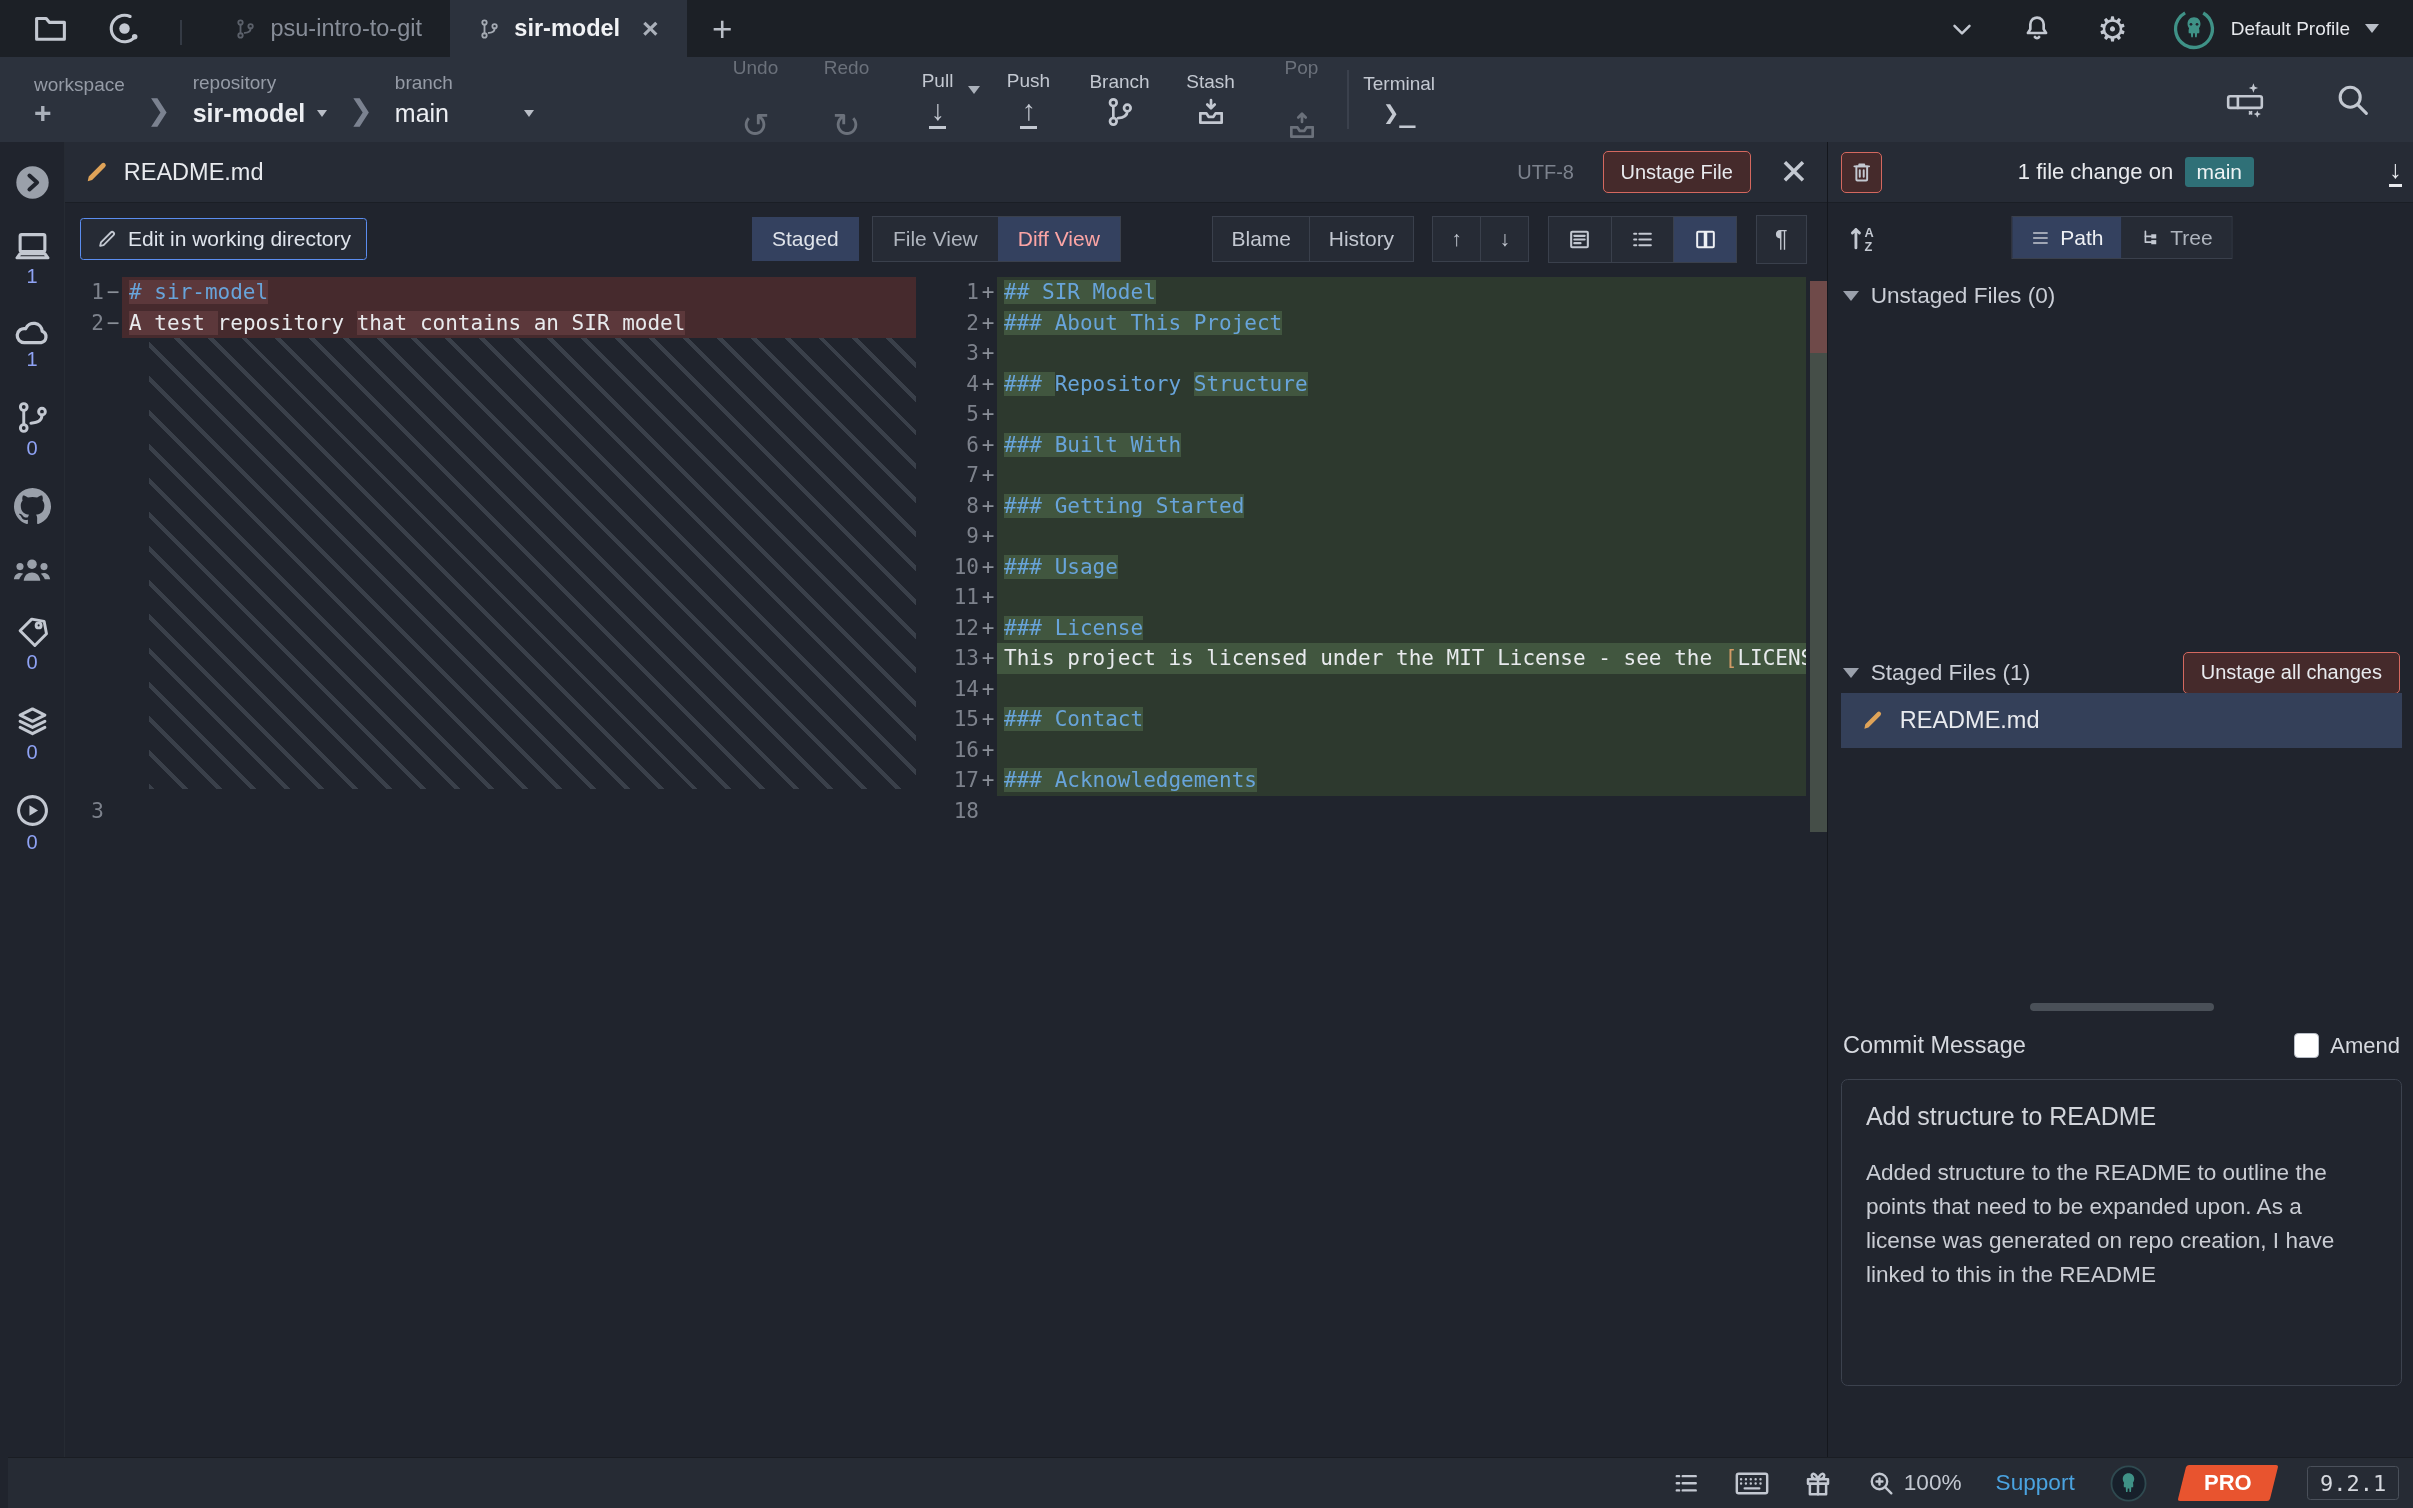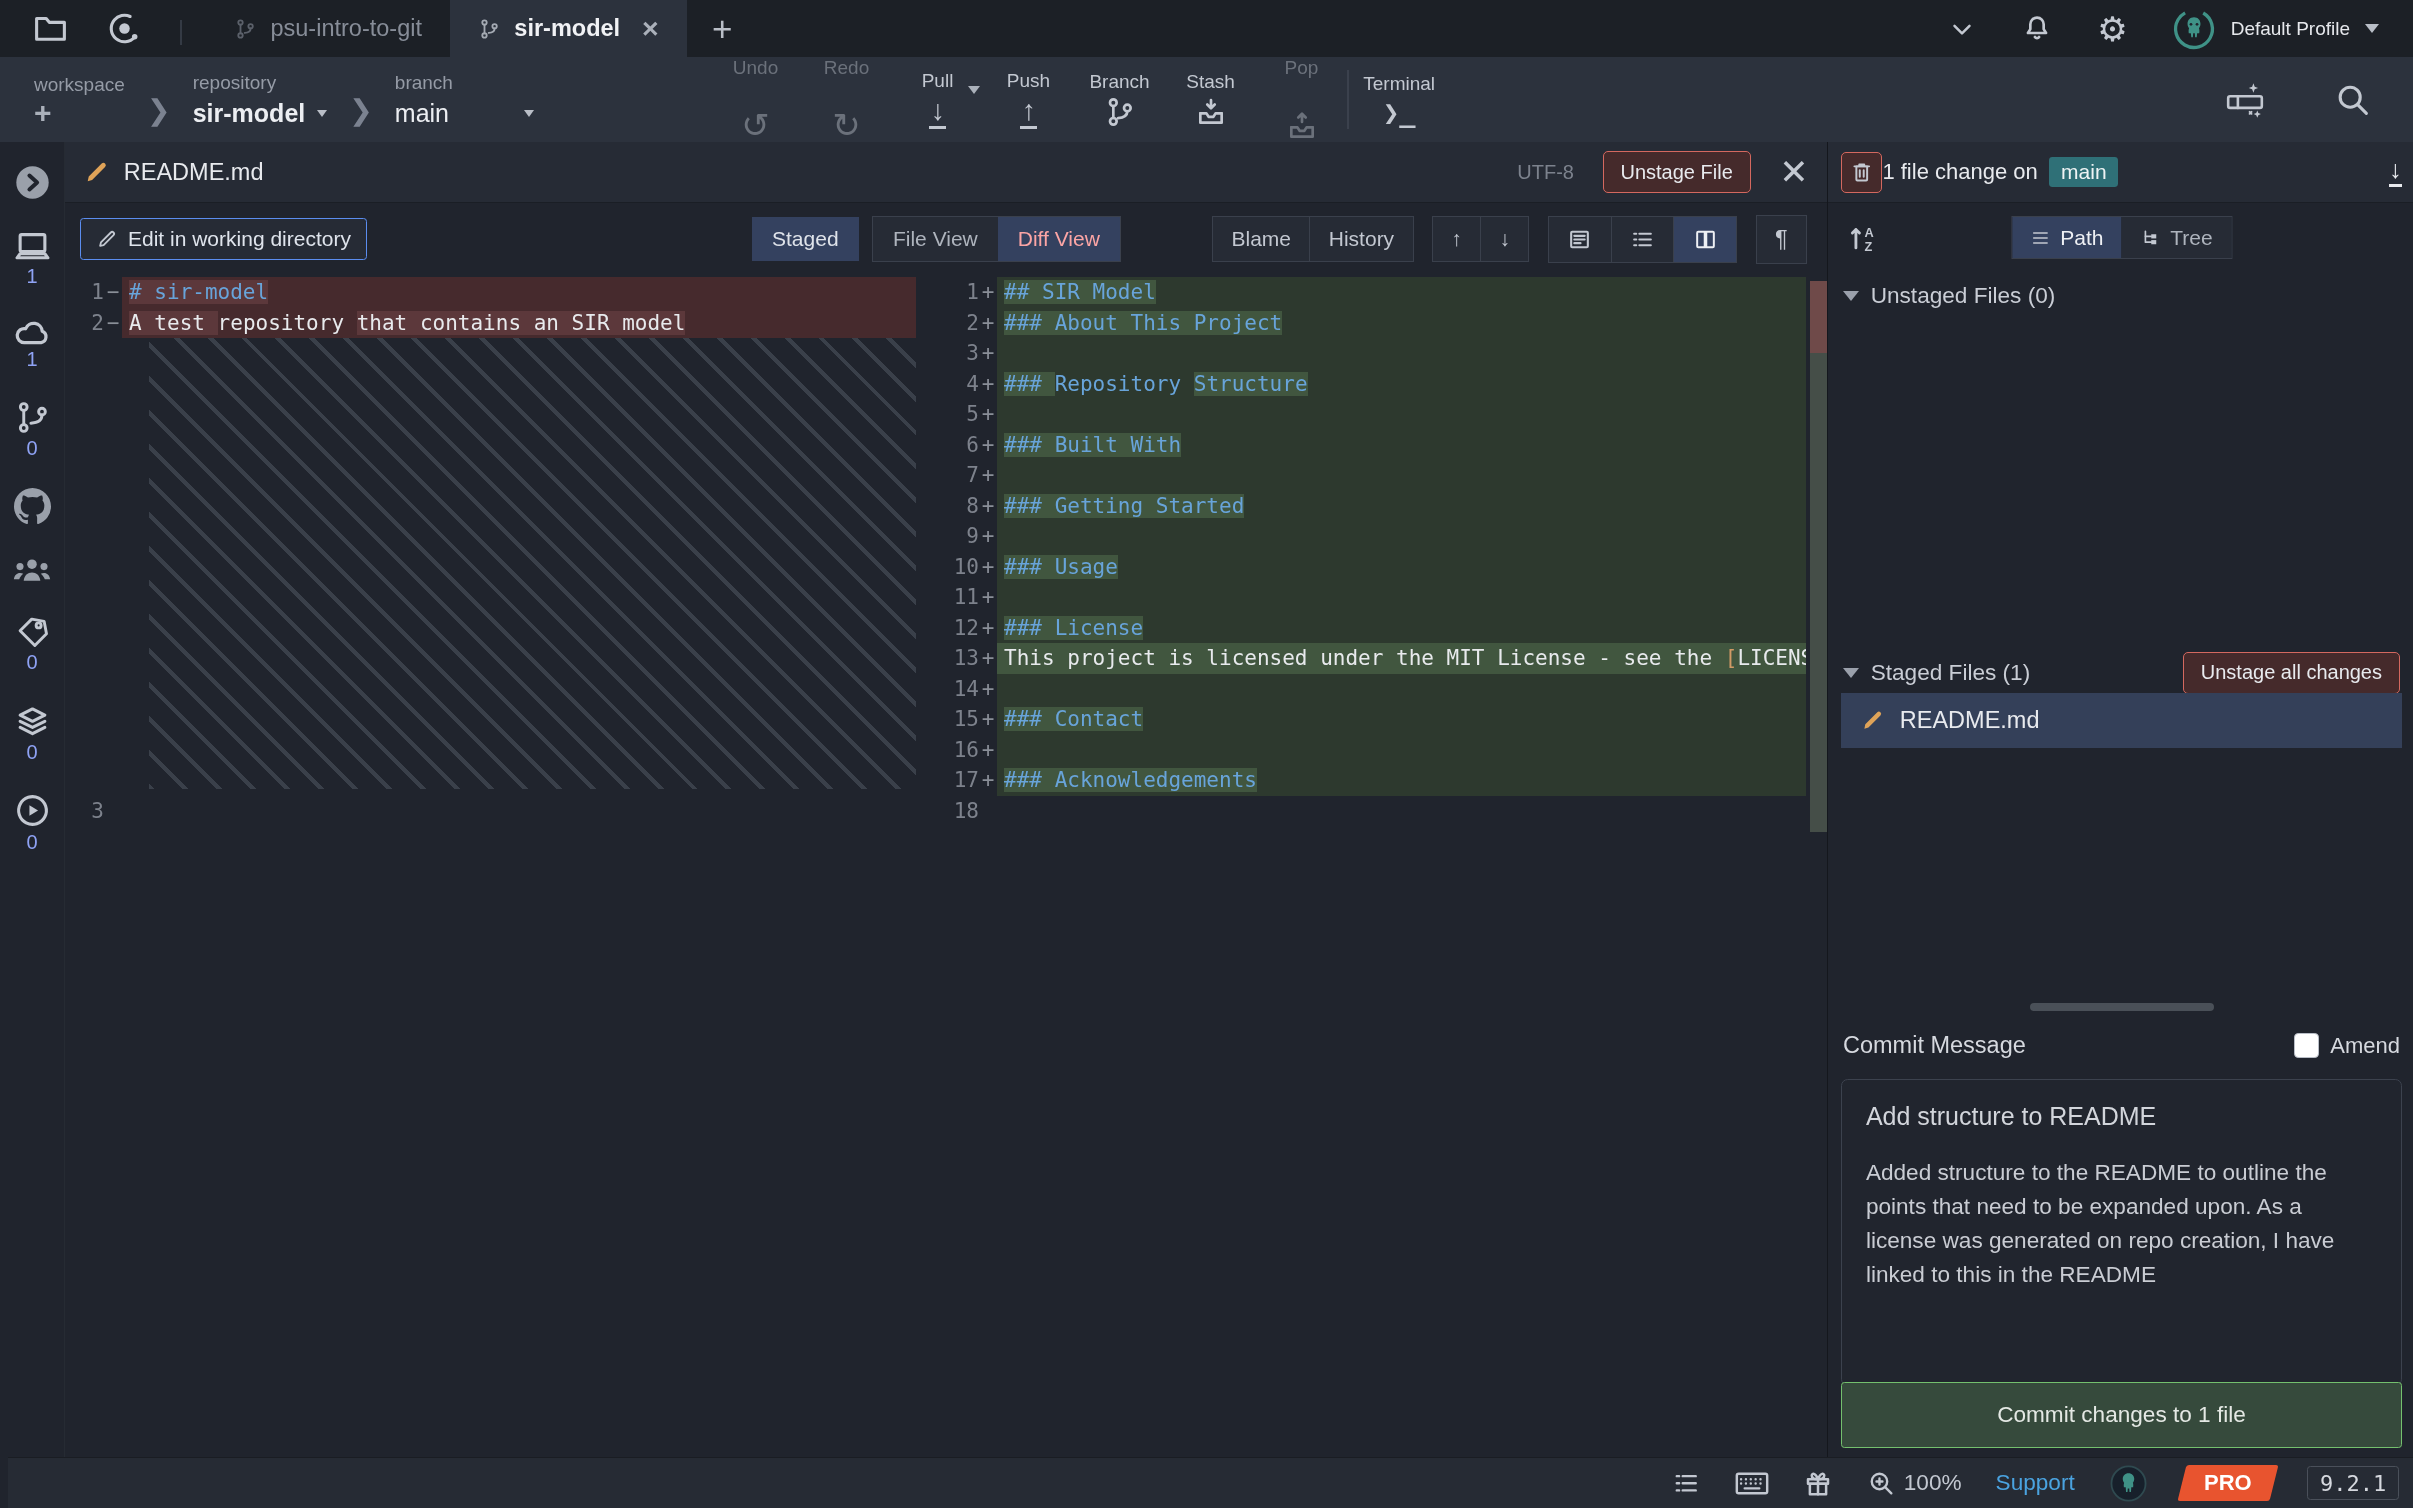--- a/index.html
+++ b/index.html
@@ -100,21 +100,21 @@
   .mm-red{height:72px;background:#6f4a49;}
   .mm-green{height:479px;background:#454e48;}
 
   
   .panel{position:absolute;left:1827px;top:142px;width:587px;bottom:50px;background:#20242d;
     border-left:1.7px solid #14171d;}
   .p-header{position:absolute;left:0;top:0;right:0;height:60px;background:#262b35;
     border-bottom:1.7px solid #1a1e25;display:flex;align-items:center;padding:0 13.4px;}
   .btn-trash{border:1.7px solid #d4685f;border-radius:5px;background:#452a2b;width:39px;height:39px;
     display:flex;align-items:center;justify-content:center;}
-  .p-header .mid{flex:1;display:flex;align-items:center;justify-content:flex-start;gap:11.7px;font-size:22px;color:#e8eaee;}
+  .p-header .mid{flex:1;display:flex;align-items:center;justify-content:center;gap:11.7px;font-size:22px;color:#e8eaee;}
   .badge-main{background:#2f7077;color:#eef3f4;font-size:21px;padding:3.4px 11.7px;border-radius:3.4px;}
   .dl{color:#e8eaee;font-size:25px;font-weight:bold;border-bottom:3.4px solid #e8eaee;line-height:1;padding-bottom:1.7px;}
   .p-controls{position:absolute;left:0;top:62px;right:0;height:67px;display:flex;align-items:center;padding:0 18.4px;}
   .ptoggle{position:absolute;left:50%;transform:translateX(-50%);display:flex;border:0.8px solid #3a404c;}
   .ptoggle .chip{display:flex;align-items:center;gap:10px;font-size:21px;padding:8.4px 18.4px;color:#aeb4bd;background:#262b35;}
   .ptoggle .chip.blue{background:#34415f;color:#eef0f4;}
   .sect{position:absolute;left:0;right:0;display:flex;align-items:center;padding:0 15px;font-size:22.6px;color:#c9cdd5;}
   .tri{width:0;height:0;border-left:8.4px solid transparent;border-right:8.4px solid transparent;
     border-top:10px solid #9aa0ab;margin-right:11.7px;}
   .filerow{position:absolute;left:13.4px;right:13.4px;height:55px;background:#344059;display:flex;
@@ -541,21 +541,20 @@
         <span class="checkbox"></span>
         <span>Amend</span>
       </span>
     </div>
 
     <div class="commitbox">
       <div class="ctitle">Add structure to README</div>
       <div class="cdesc">Added structure to the README to outline the points that need to be expanded upon. As a license was generated on repo creation, I have linked to this in the README</div>
     </div>
 
-    <div class="commitbtn">Commit changes to 1 file</div>
   </div>
 
   <div class="statusbar">
     <div class="sb-right">
       <span>
         <svg class="ic" width="28.5" height="28.5" viewBox="0 0 24 24" stroke-width="2.2">
             <path d="M4 6h2M9 6h11M4 12h2M9 12h11M4 18h2M9 18h11"></path>
           </svg>
       </span>
       <span>

